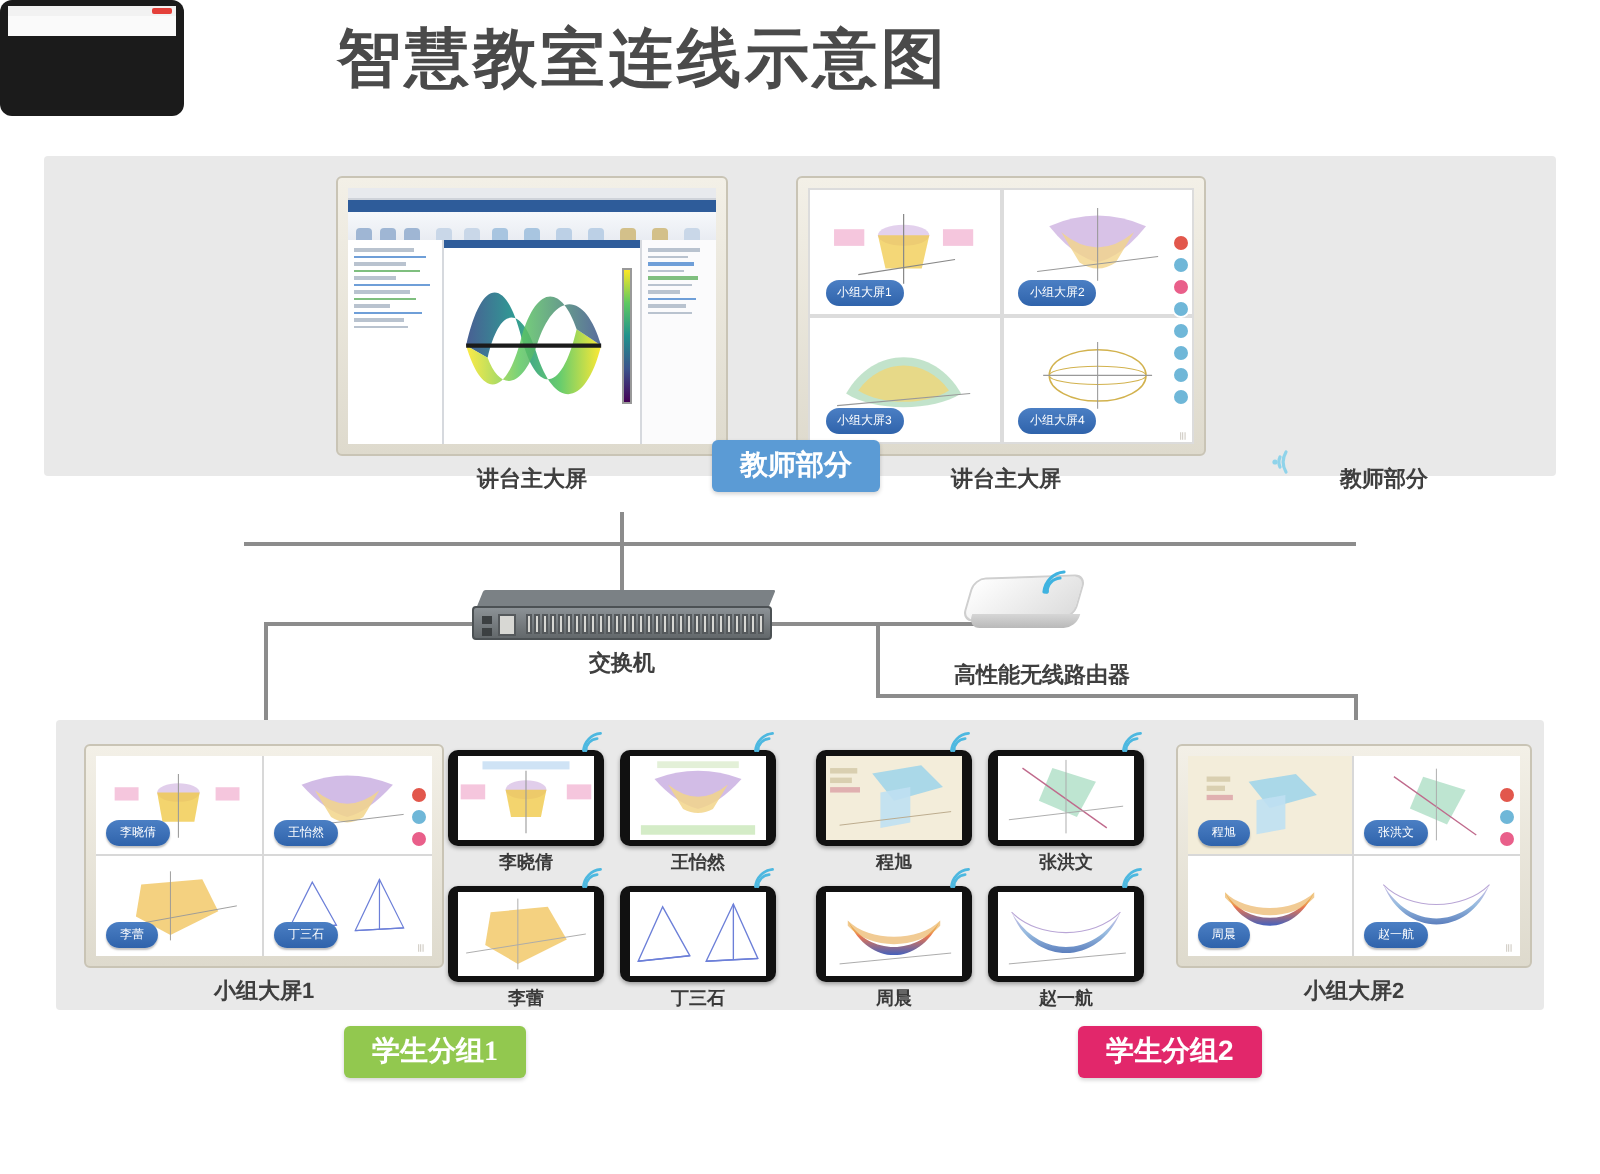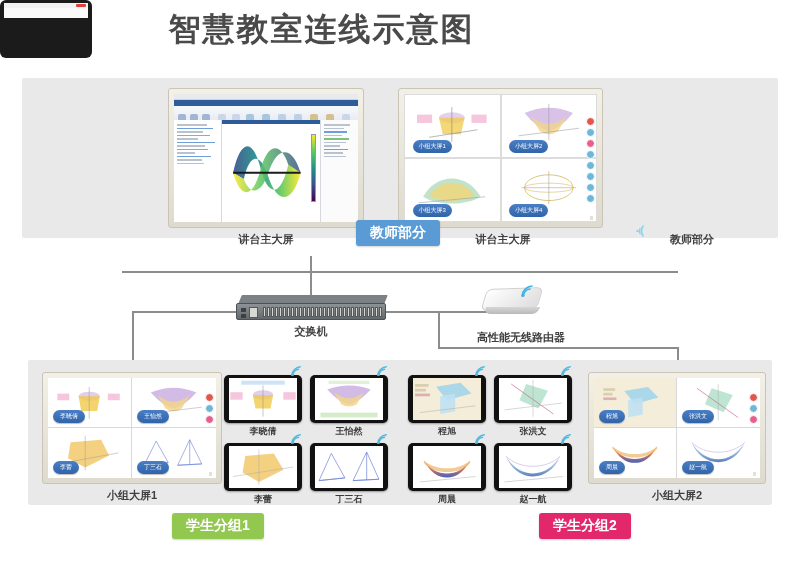--- a/index.html
+++ b/index.html
@@ -64,21 +64,21 @@
   .caption {
     position:absolute; font-size:11px; color:#3f3f3f; font-weight:bold;
     white-space:nowrap; text-align:center;
   }
   .badge {
     position:absolute; color:#fff; font-size:14px; font-weight:bold;
     padding:4px 14px; border-radius:3px; white-space:nowrap;
     box-shadow:0 1px 2px rgba(0,0,0,.18);
   }
   #badge-teacher{background:#5b9bd5;}
-  #badge-group1{background:#92c84f;}
+  #badge-group1{background:#92c84f;font-family:Liberation Serif, serif;}
   #badge-group2{background:#e2276b;}
 
   
   #sub-screen { left:168px; top:88px; width:196px; height:140px; }
   .mw{position:absolute;inset:0;background:#f4f5f7;}
   .mw-title{height:6px;background:#e8eaee;border-bottom:1px solid #cfd3da;}
   .mw-ribbon{height:20px;background:linear-gradient(#f6f8fb,#e4e8ef);border-bottom:1px solid #c9ced8;position:relative;}
   .mw-tabs{height:6px;background:#2e5c9a;}
   .ribicon{position:absolute;top:8px;width:8px;height:8px;border-radius:2px;background:#9fb6d4;}
   .mw-body{position:absolute;left:0;right:0;top:26px;bottom:0;display:flex;}

